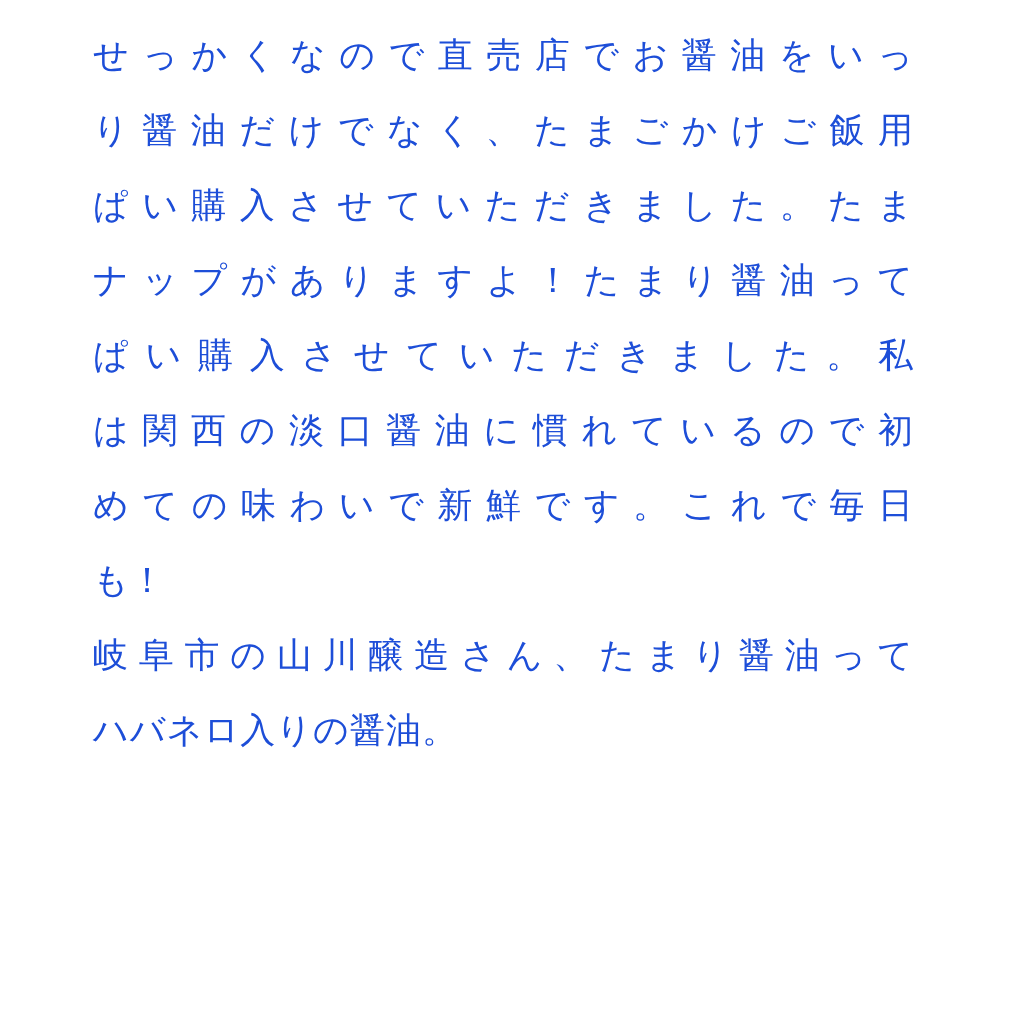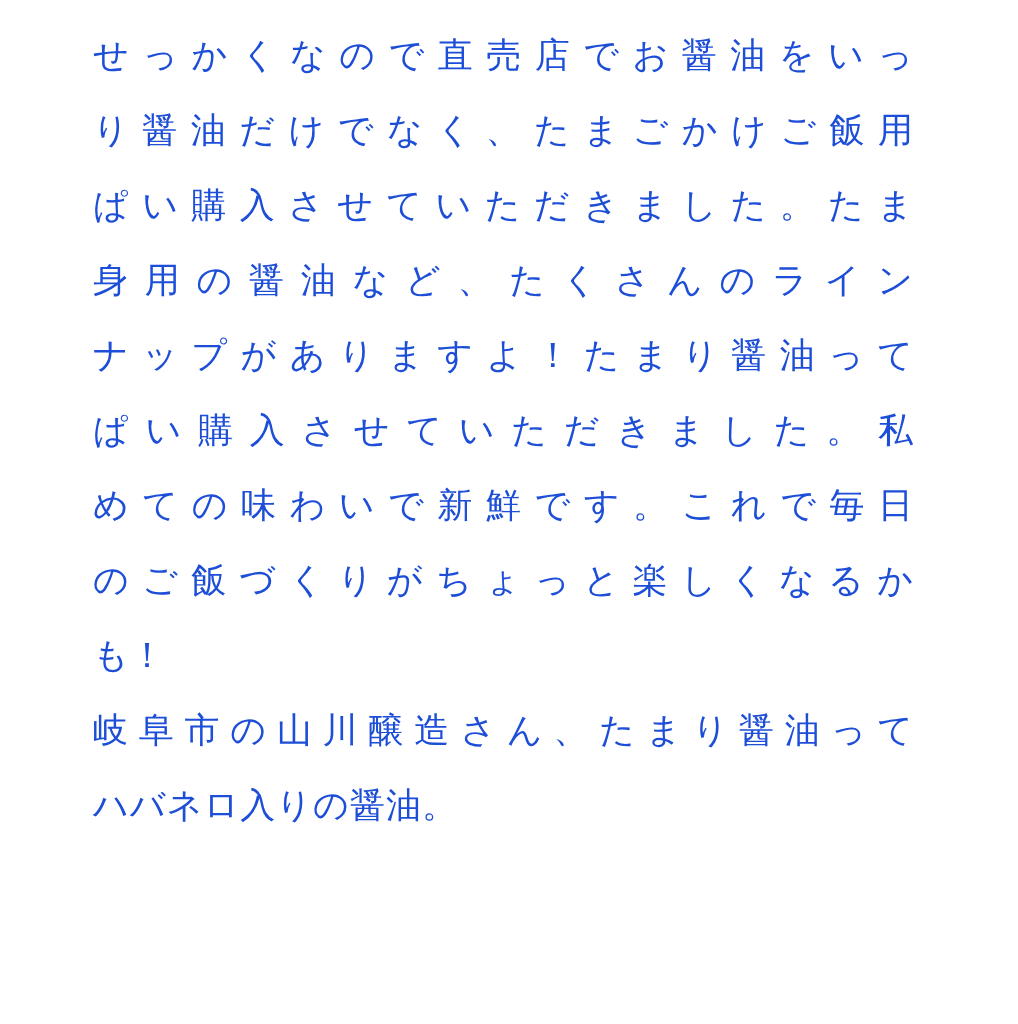--- a/index.html
+++ b/index.html
@@ -46,25 +46,24 @@
 </style>
 </head>
 <body>
 
 <div class="page">
   <main class="article">
     <p>
       <span class="line j">せっかくなので直売店でお醤油をいっ</span>
       <span class="line j">り醤油だけでなく、たまごかけご飯用</span>
       <span class="line j">ぱい購入させていただきました。たま</span>
-      <span class="line j">身用の醤油など、たくさんのライン</span>
       <span class="line j">ナップがありますよ！たまり醤油って</span>
       <span class="line j">ぱい購入させていただきました。私</span>
+      <span class="line j">は関西の淡口醤油に慣れているので初</span>
       <span class="line j">めての味わいで新鮮です。これで毎日</span>
-      <span class="line j">のご飯づくりがちょっと楽しくなるか</span>
       <span class="line">も！</span>
     </p>
     <p>
       <span class="line j">岐阜市の山川醸造さん、たまり醤油って</span>
       <span class="line">ハバネロ入りの醤油。</span>
     </p>
   </main>
 </div>
 
 </body></html>

